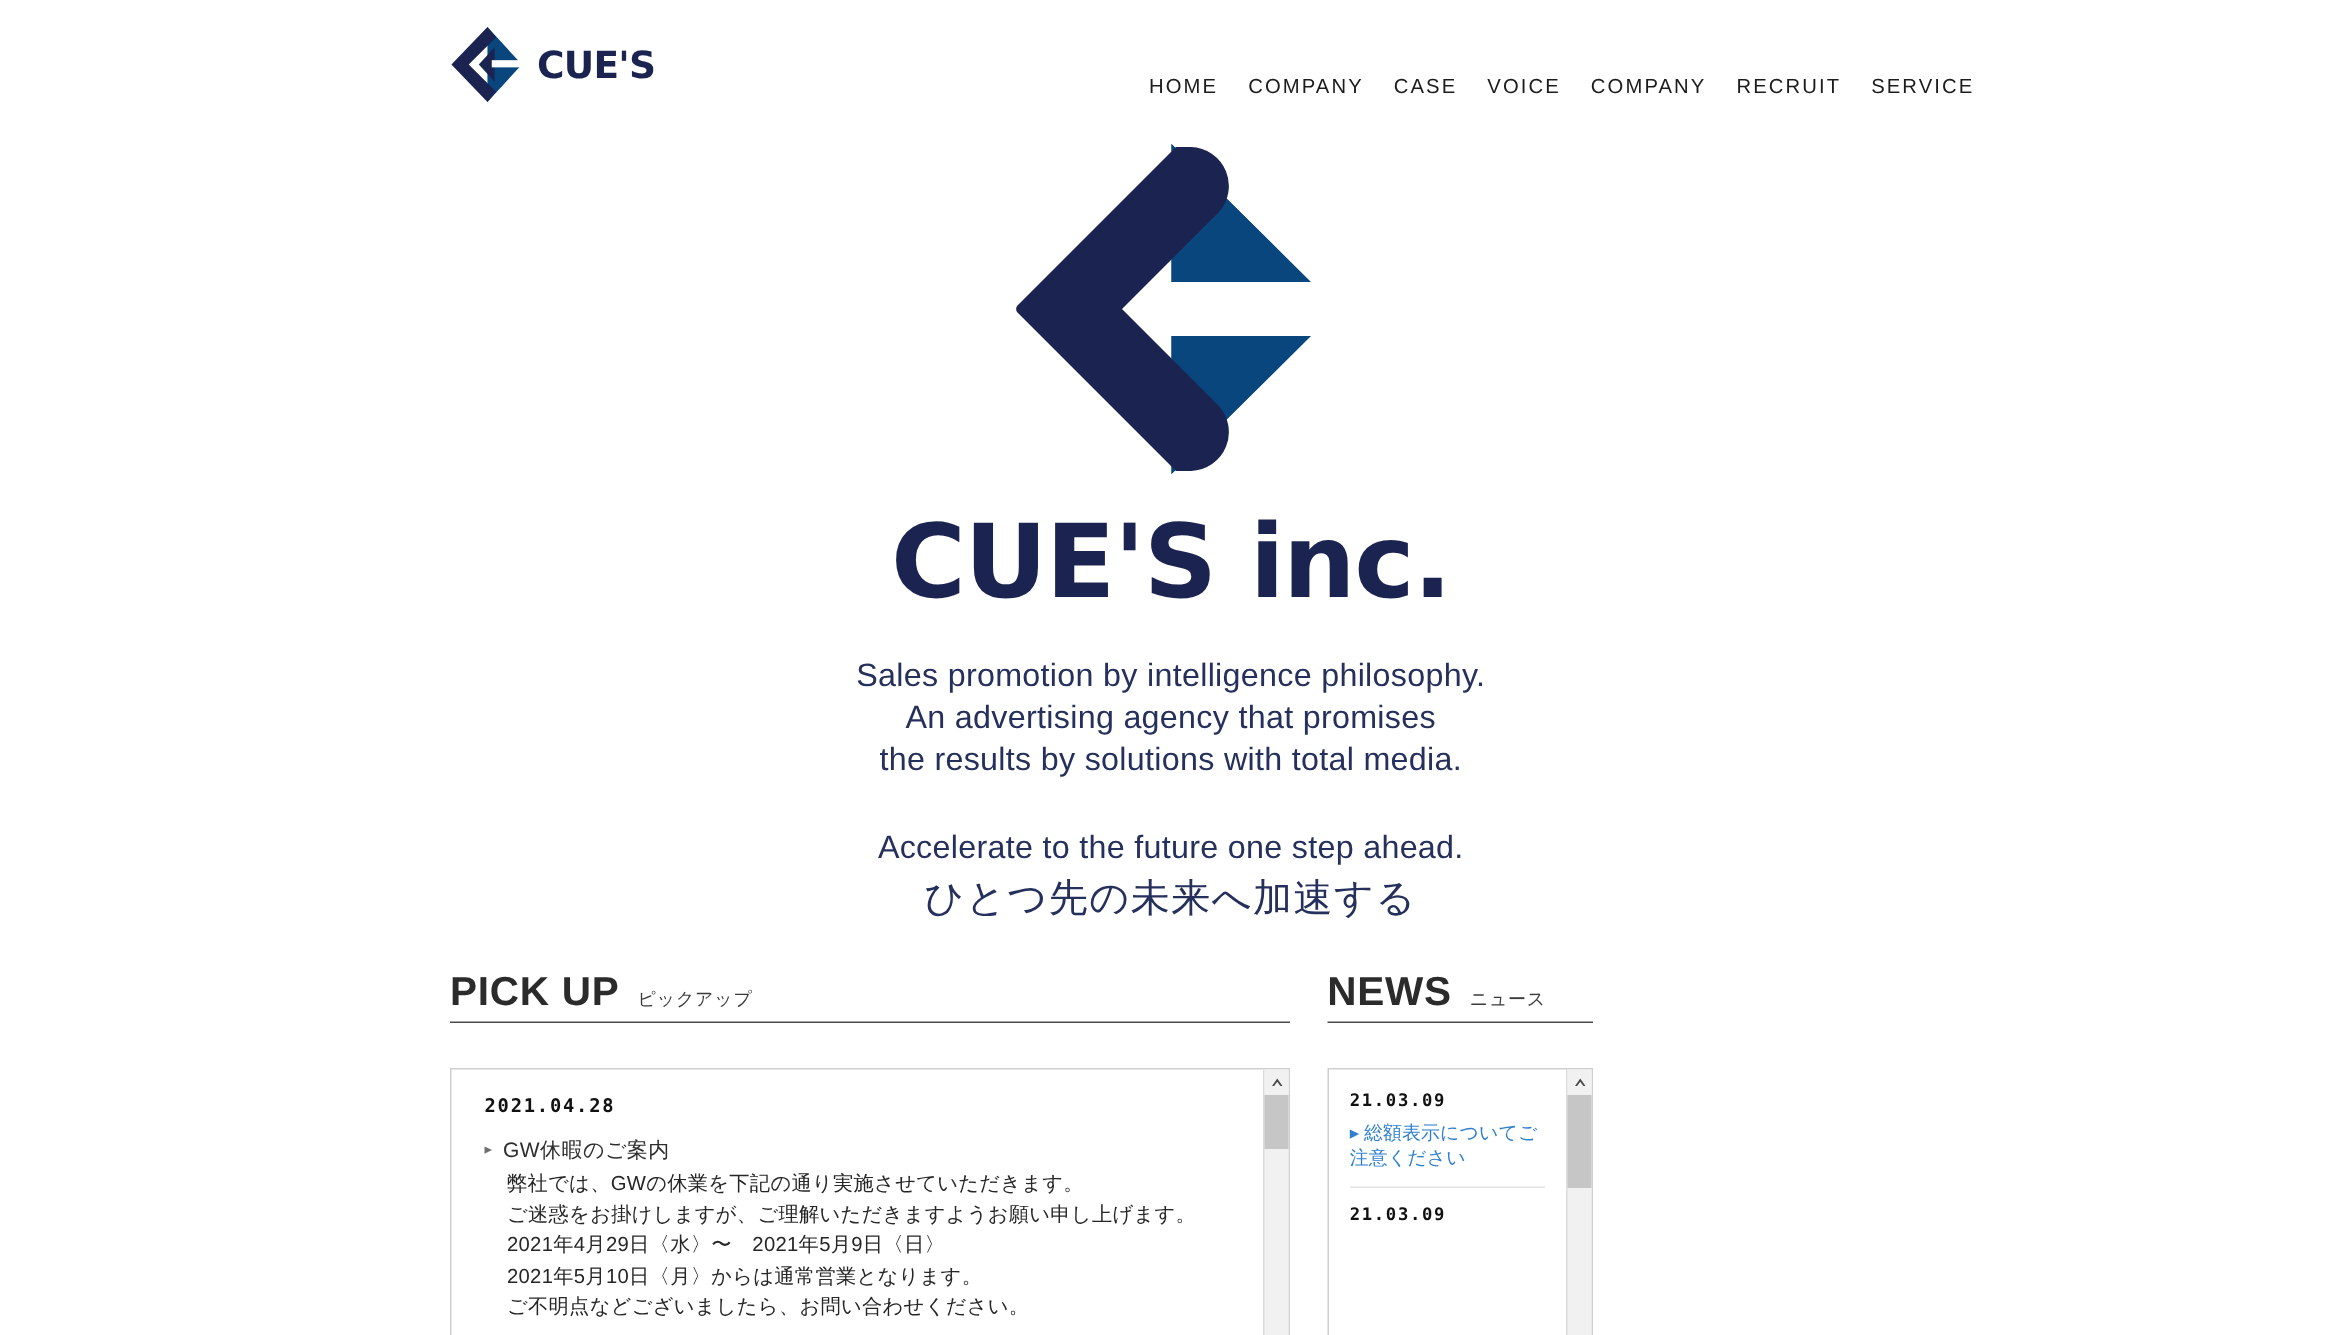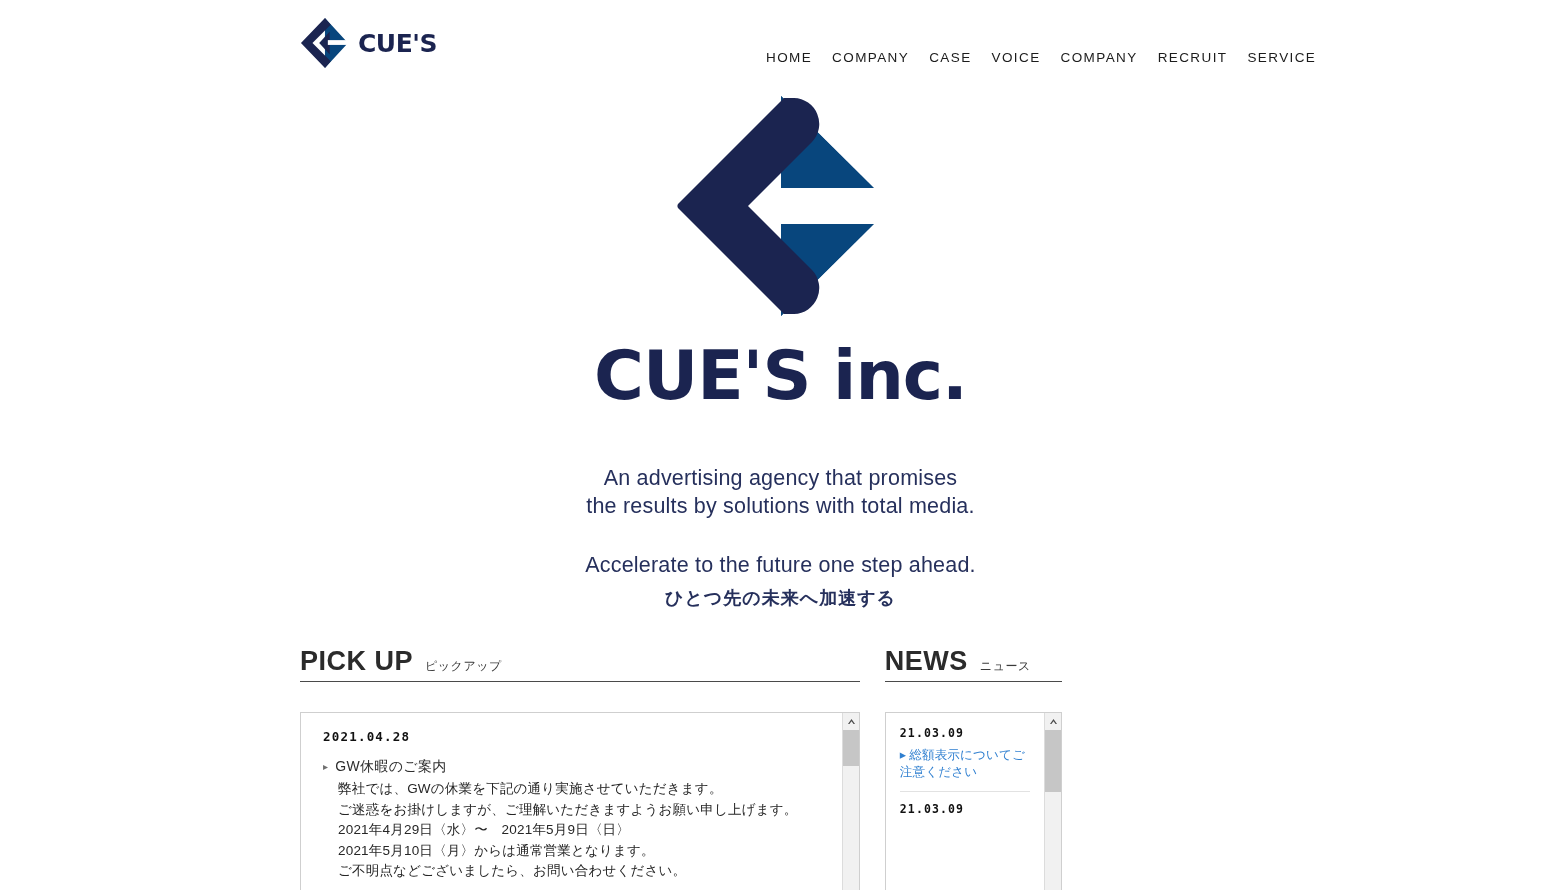--- a/index.html
+++ b/index.html
@@ -112,24 +112,23 @@
 
   .hero-sub-2 {
     margin: 30px 0 0 0;
     color: #26305c;
     font-size: 21.5px;
     line-height: 30px;
     letter-spacing: 0.2px;
   }
   .hero-jp {
     display: block;
-    font-size: 18px;
+    font-size: 26px;
     letter-spacing: 1px;
     margin-top: 3px;
-    font-weight: bold;
   }
 
   
   .content {
     position: absolute;
     top: 648px;
     left: 300px;
     width: 762px;
     display: flex;
     gap: 0;
@@ -312,21 +311,21 @@
                  A4 4 0 0 1 12 112
                  Z" fill="#1b2450"></path>
 
         <path d="M115 4 L150 38 L80 38 Z" fill="#08467d" opacity="0"></path>
       </svg>
     </span>
 
     <h1 class="hero-title">CUE'S inc.</h1>
 
     <p class="hero-sub">
-      <br>
+      <span>Sales promotion by intelligence philosophy.</span><br>
       <span>An advertising agency that promises</span><br>
       <span>the results by solutions with total media.</span>
     </p>
 
     <p class="hero-sub-2">
       <span>Accelerate to the future one step ahead.</span>
       <span class="hero-jp">ひとつ先の未来へ加速する</span>
     </p>
   </section>
 

